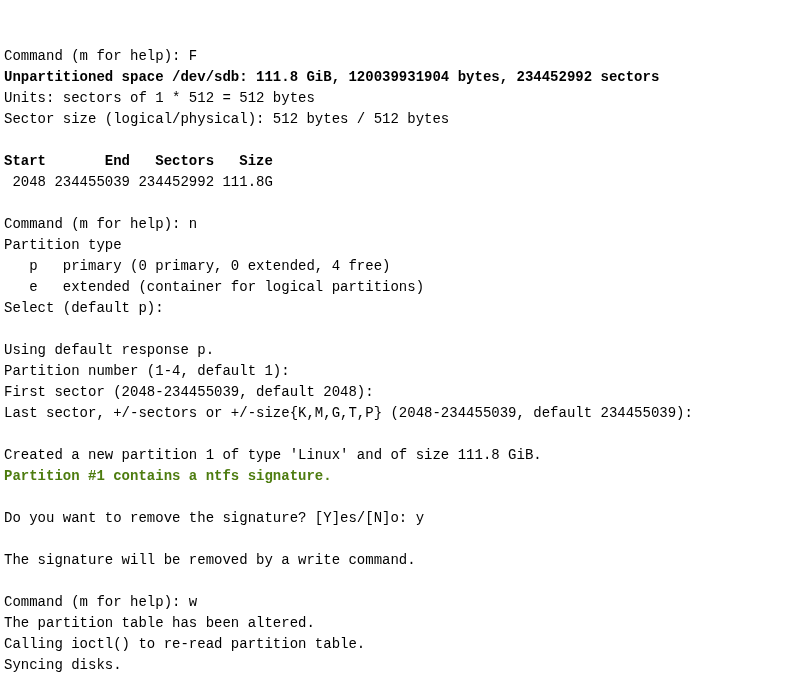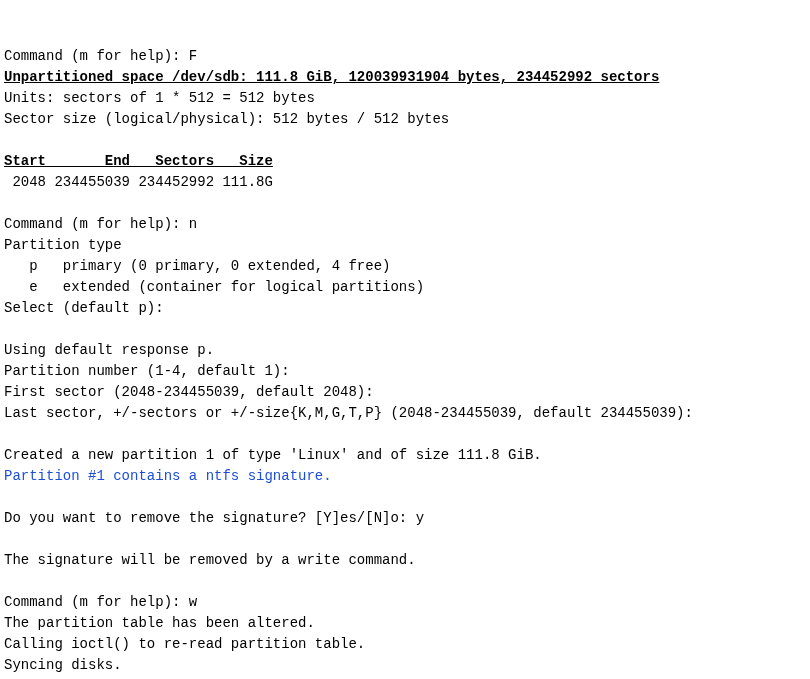--- a/index.html
+++ b/index.html
@@ -7,23 +7,23 @@
       font-size: 14px;
       background: #fff;
       color: #000;
       margin: 0;
       padding: 4px;
       white-space: pre;
       line-height: 1.5;
     }
     .bold {
       font-weight: bold;
-      text-decoration: underline;
     }
     .red {
-      color: #1d4ed8;
+      color: #4d7c0f;
+      font-weight: bold;
     }
   </style>
 </head>
 <body>
 
 <div id="terminal"><div>Command (m for help): F</div><div class="bold">Unpartitioned space /dev/sdb: 111.8 GiB, 120039931904 bytes, 234452992 sectors</div><div>Units: sectors of 1 * 512 = 512 bytes</div><div>Sector size (logical/physical): 512 bytes / 512 bytes</div><div>&nbsp;</div><div class="bold">Start       End   Sectors   Size</div><div> 2048 234455039 234452992 111.8G</div><div>&nbsp;</div><div>Command (m for help): n</div><div>Partition type</div><div>   p   primary (0 primary, 0 extended, 4 free)</div><div>   e   extended (container for logical partitions)</div><div>Select (default p): </div><div>&nbsp;</div><div>Using default response p.</div><div>Partition number (1-4, default 1): </div><div>First sector (2048-234455039, default 2048): </div><div>Last sector, +/-sectors or +/-size{K,M,G,T,P} (2048-234455039, default 234455039): </div><div>&nbsp;</div><div>Created a new partition 1 of type 'Linux' and of size 111.8 GiB.</div><div class="red">Partition #1 contains a ntfs signature.</div><div>&nbsp;</div><div>Do you want to remove the signature? [Y]es/[N]o: y</div><div>&nbsp;</div><div>The signature will be removed by a write command.</div><div>&nbsp;</div><div>Command (m for help): w</div><div>The partition table has been altered.</div><div>Calling ioctl() to re-read partition table.</div><div>Syncing disks.</div></div>
 
 
 </body></html>

